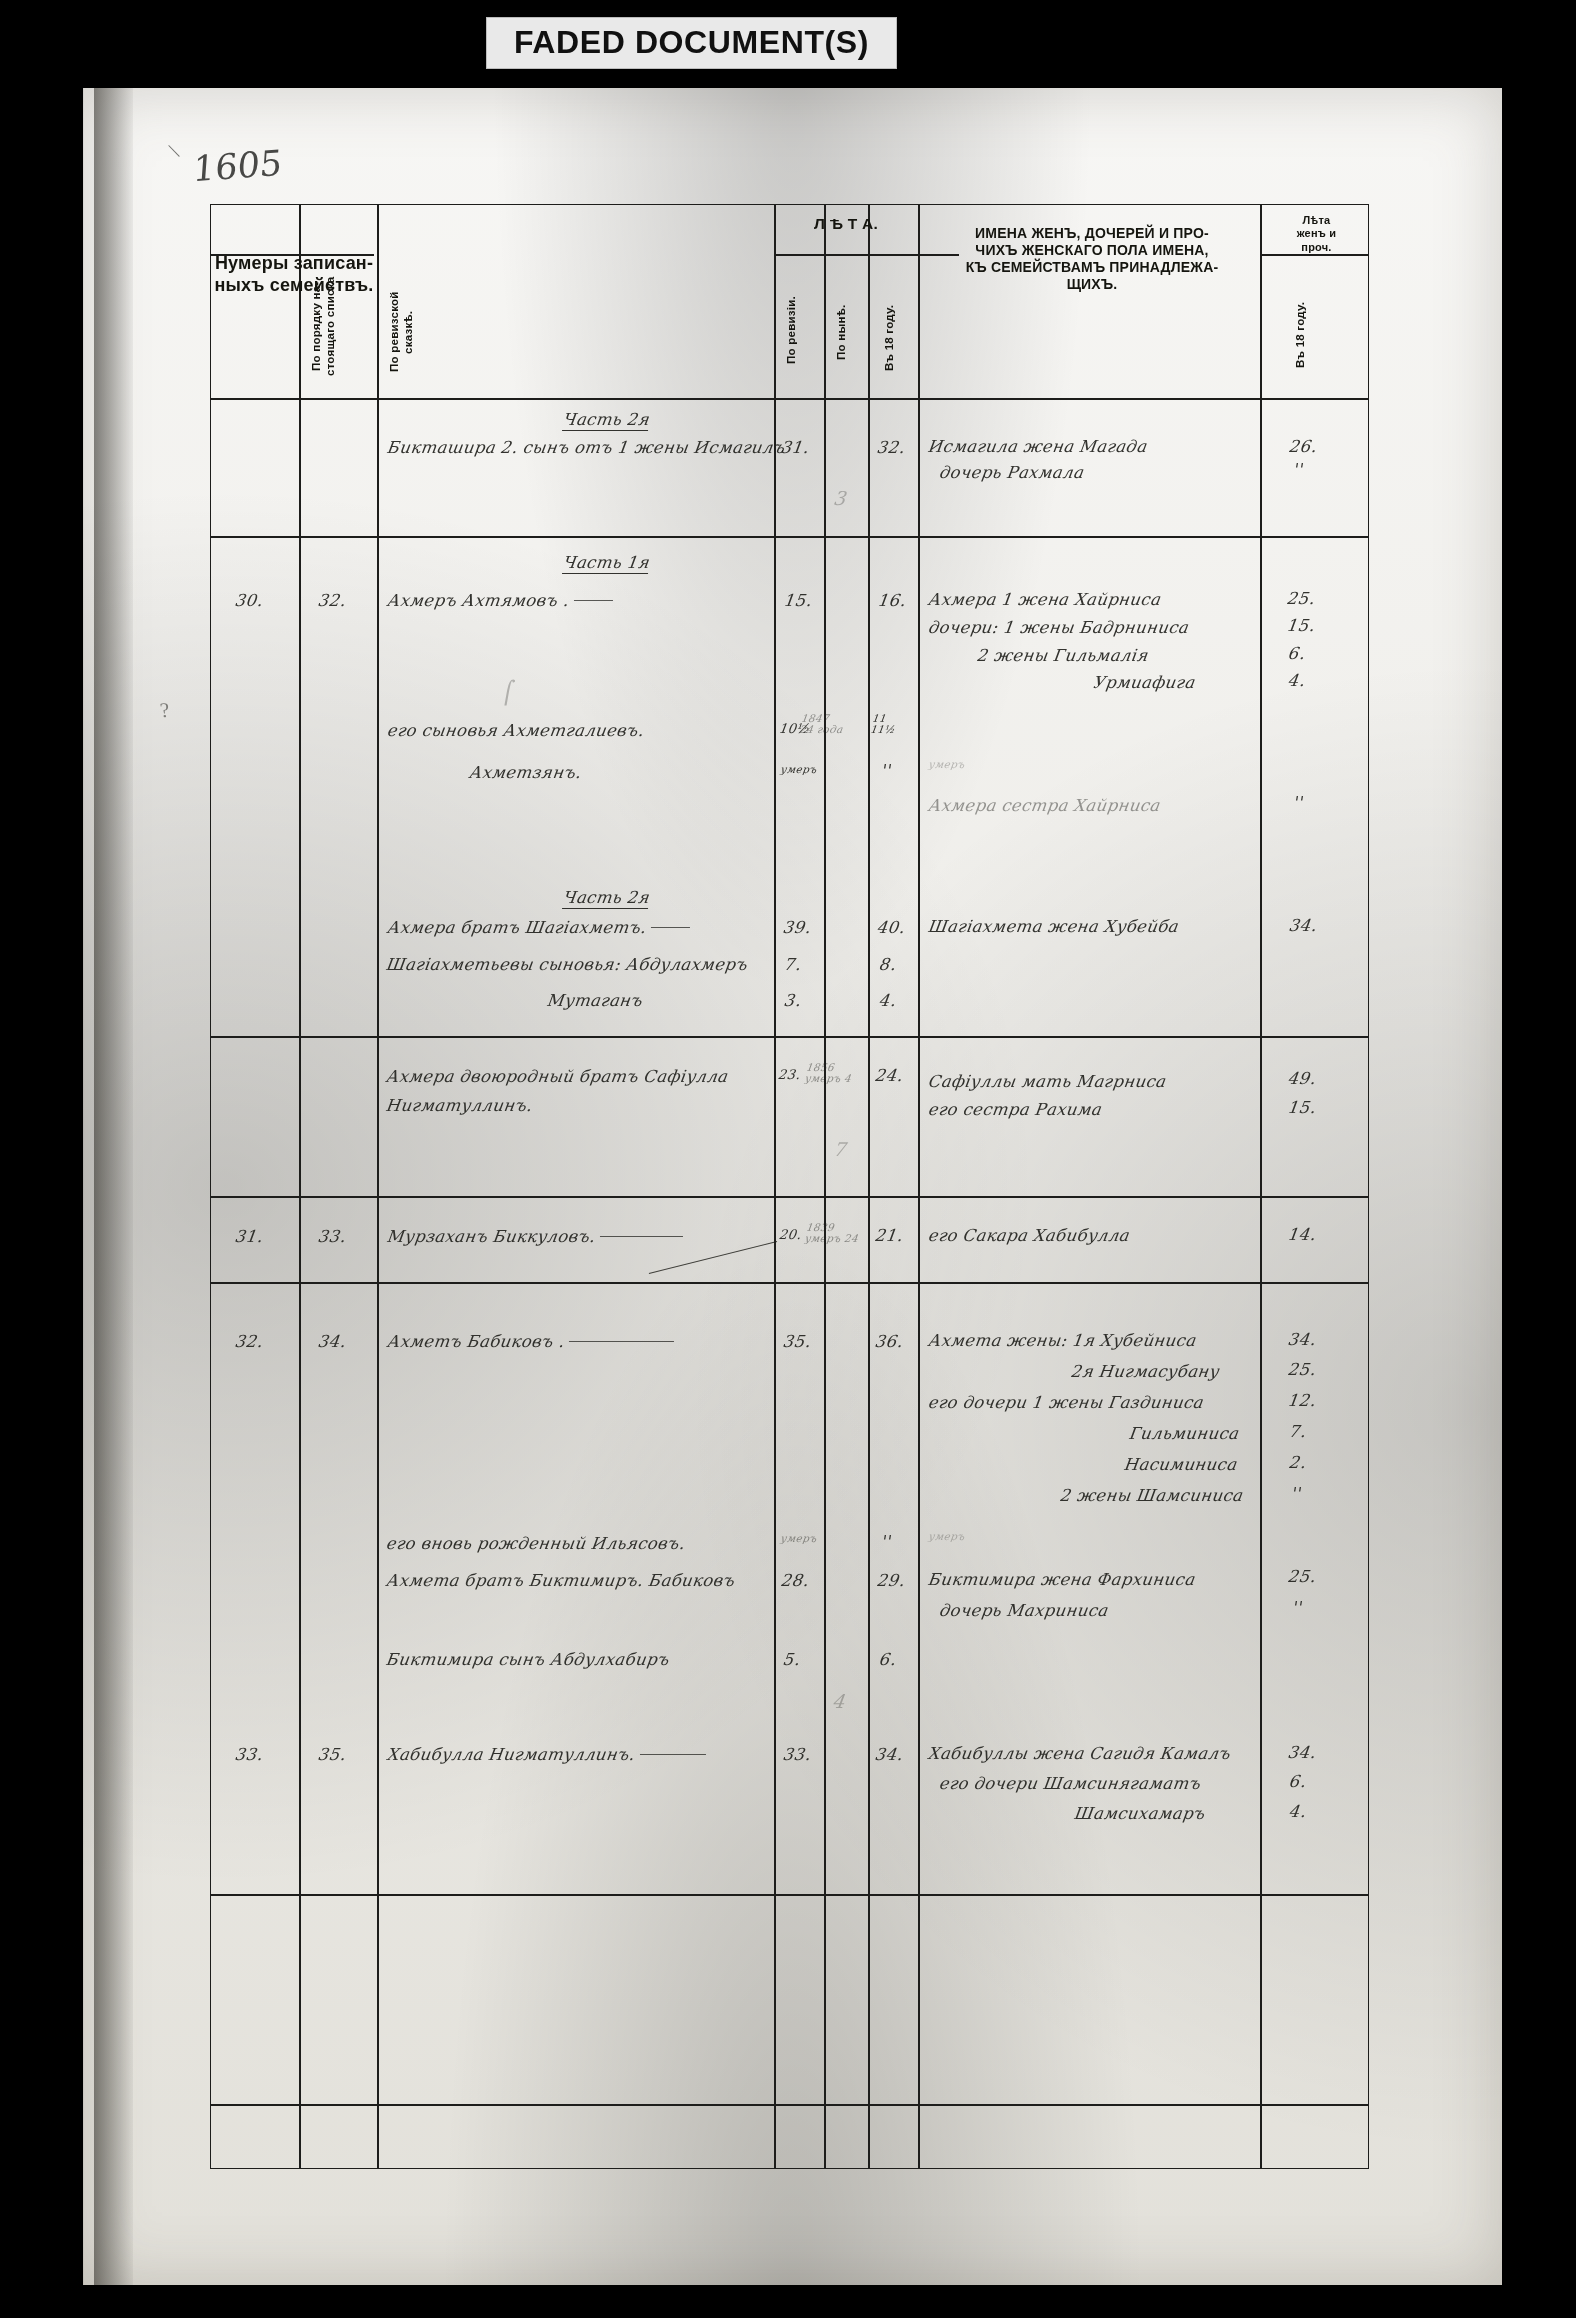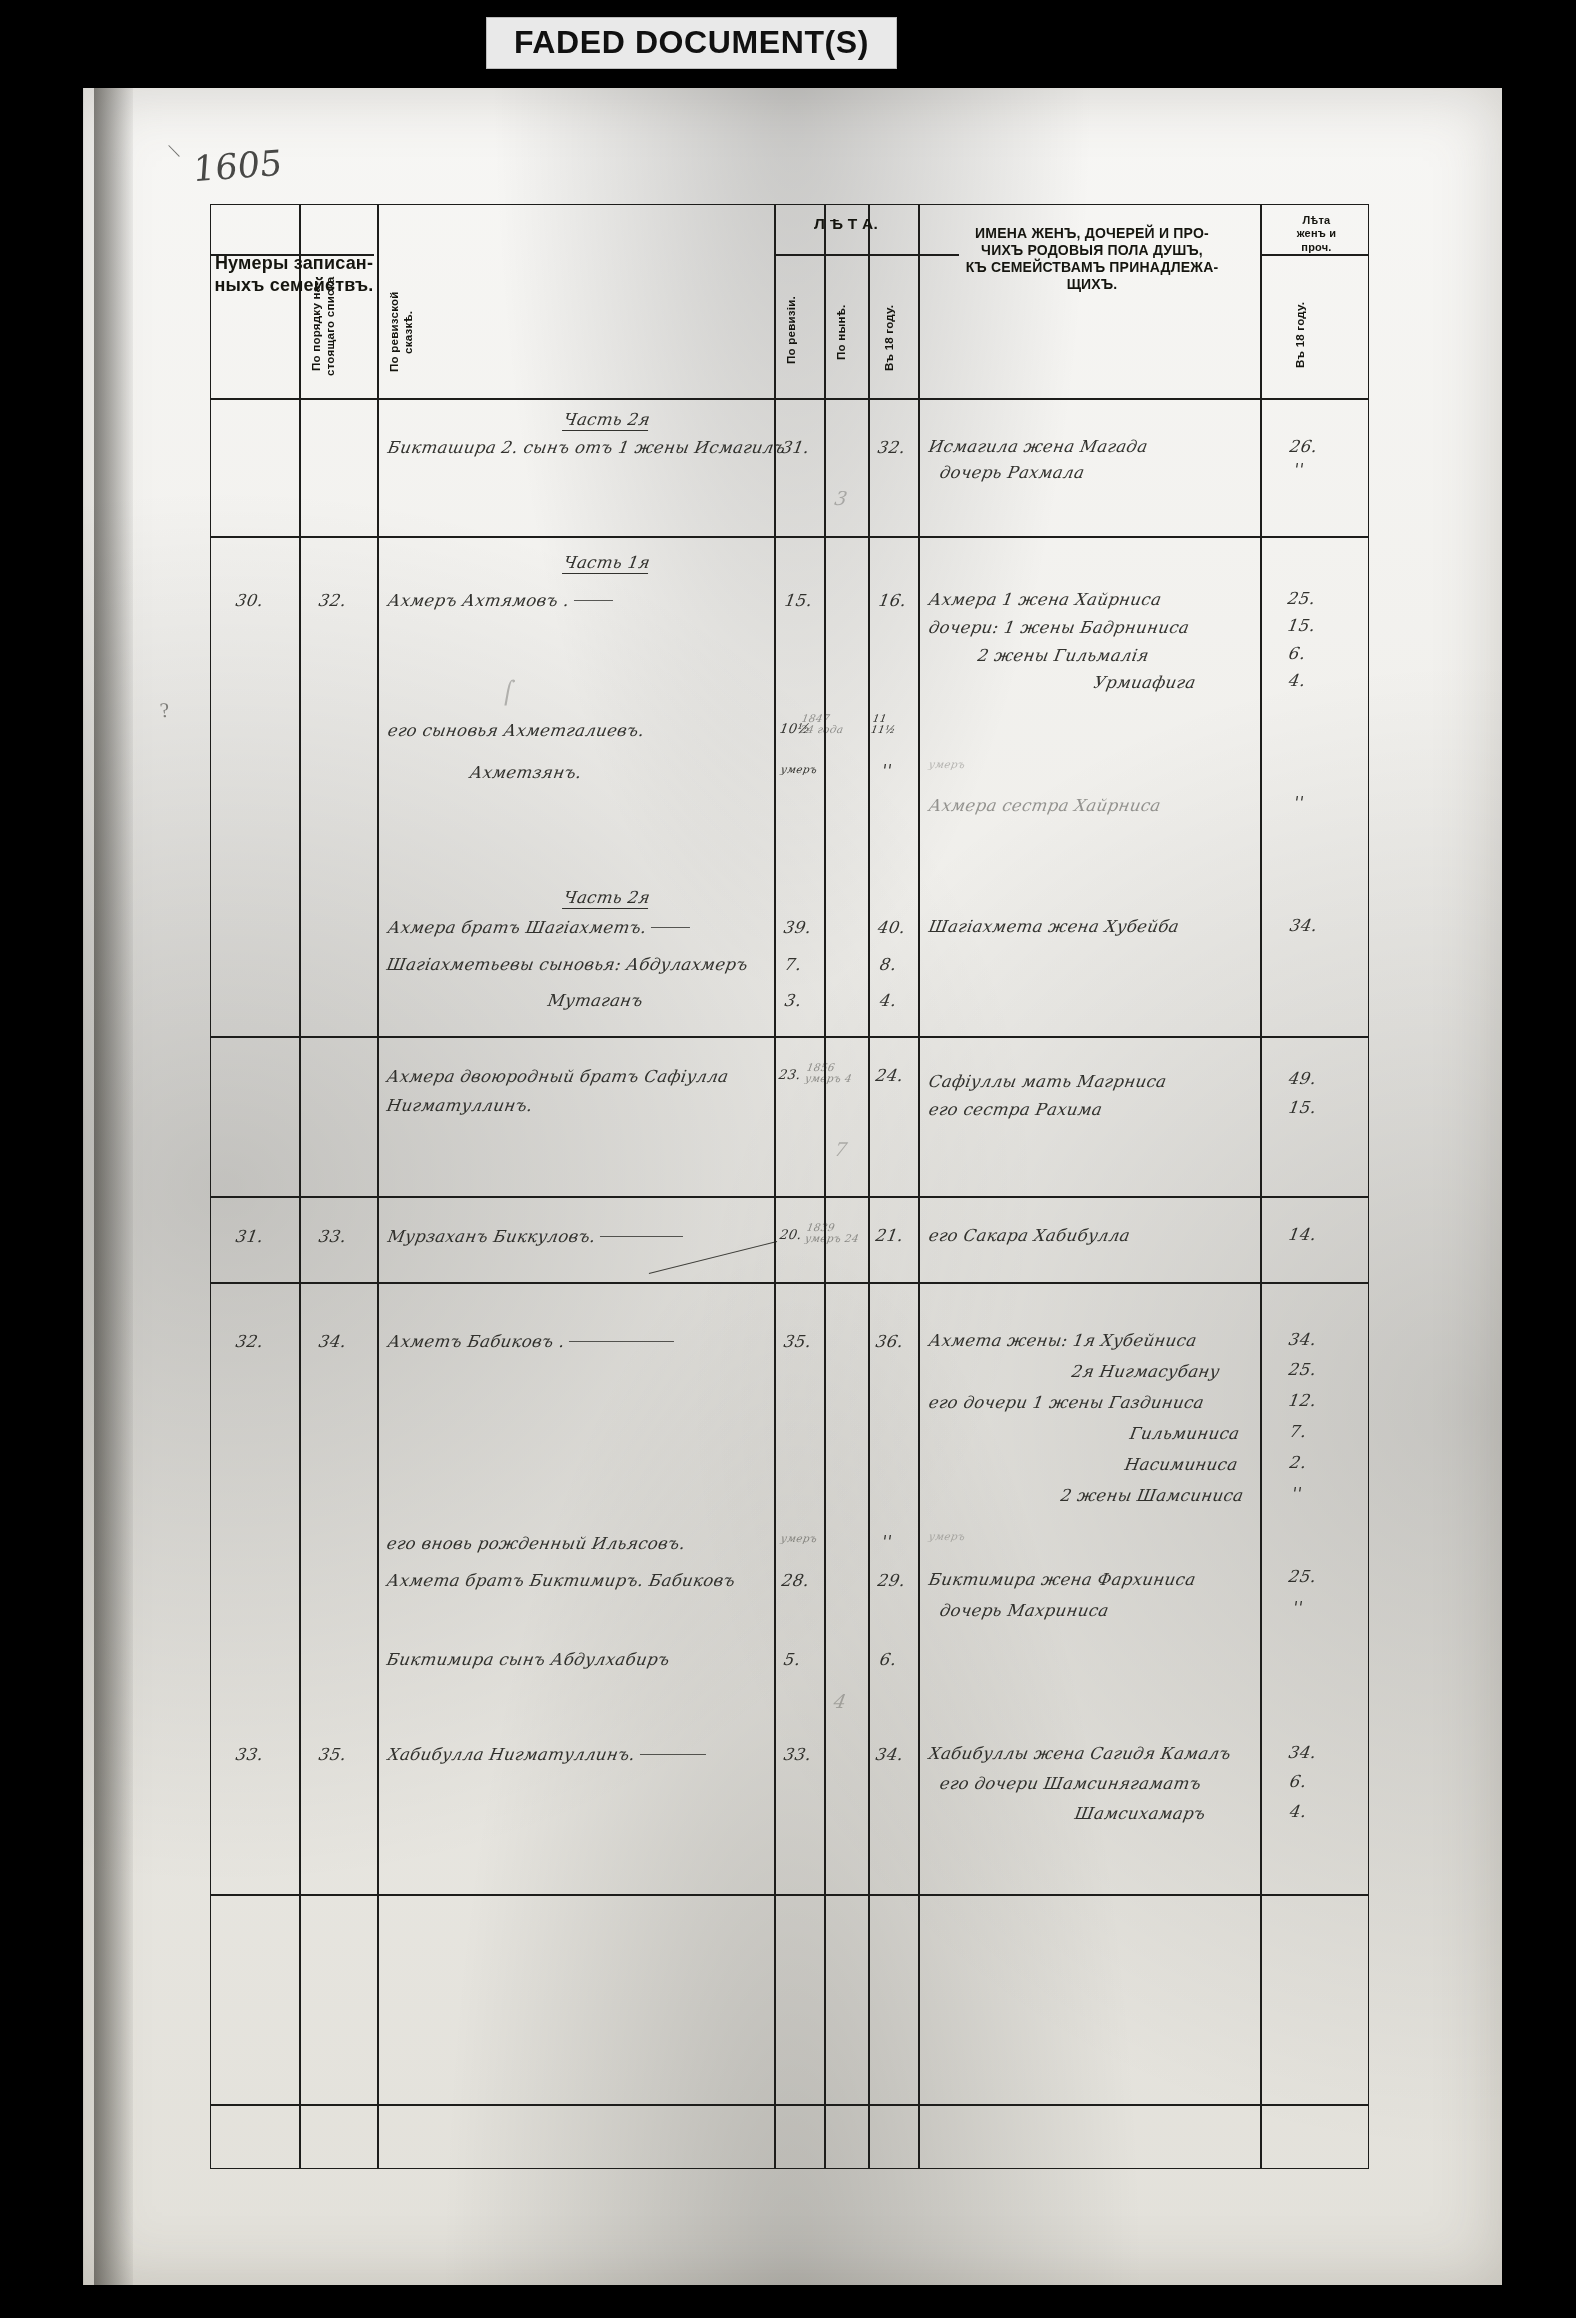--- a/index.html
+++ b/index.html
@@ -226,21 +226,21 @@
 
     <div class="hdr" style="left:566px; top:10px; width:138px; font-size:15.5px;">Л Ѣ Т А.</div>
 
     <div class="vhdr" style="left:573px; top:66px; height:119px; width:39px; font-size:11.6px;">По ревизіи.</div>
 
     <div class="vhdr" style="left:623px; top:72px; height:110px; width:33px; font-size:11.6px;">По нынѣ.</div>
 
     <div class="vhdr" style="left:671px; top:83px; height:99px; width:33px; font-size:11.6px;">Въ 18      году.</div>
 
     <div class="hdr" style="left:718px; top:20px; width:326px; font-size:14px; white-space:pre-line;">ИМЕНА ЖЕНЪ, ДОЧЕРЕЙ И ПРО-
-ЧИХЪ РОДОВЫЯ ПОЛА ДУШЪ,
+ЧИХЪ ЖЕНСКАГО ПОЛА ИМЕНА,
 КЪ СЕМЕЙСТВАМЪ ПРИНАДЛЕЖА-
 ЩИХЪ.</div>
 
     <div class="hdr" style="left:1053px; top:8.8px; width:105px; font-size:11px; white-space:pre-line;">Лѣта
 женъ и
 проч.</div>
 
     <div class="vhdr" style="left:1082px; top:77px; height:105px; width:44px; font-size:11.6px;">Въ 18      году.</div>
 
     <div class="hw center" style="left:353px; top:205px; font-size:16.6px;">

